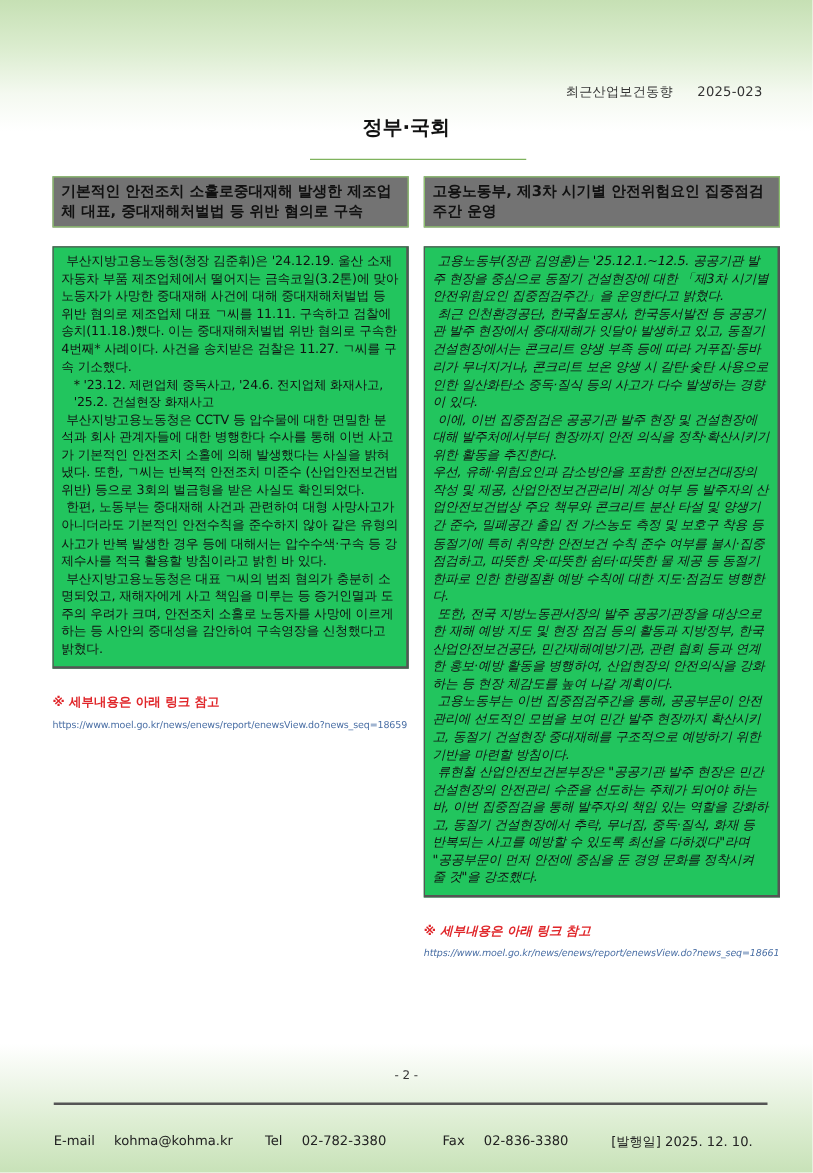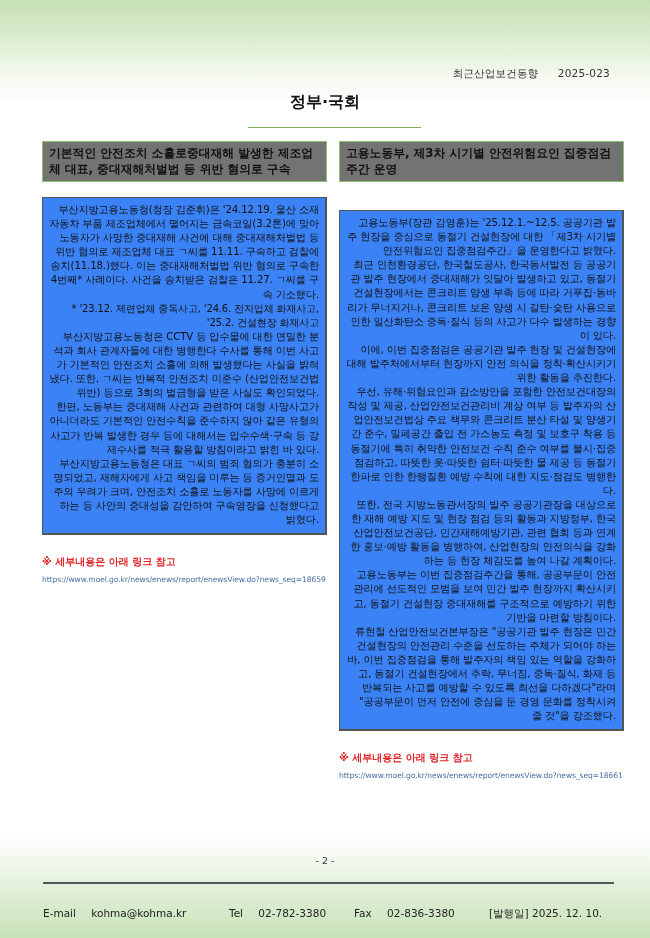--- a/index.html
+++ b/index.html
@@ -34,25 +34,24 @@
     border: 1.5px solid #8cc06c;
     background: #737373;
     padding: 3px 6px 4px 6px;
     font-size: 11.8px; font-weight: bold; line-height: 16px; color: #111;
   }
   .col-head.left { left: 42px; top: 141px; }
   .col-head.right { left: 339px; top: 141px; }
   .body-box {
     border: 1px solid #555;
     border-right-width: 2px; border-bottom-width: 2px;
-    background: #3b82f6;
+    background: #22c55e;
     padding: 5px 6px 6px 6px;
     font-size: 10.2px; line-height: 14.1px; color: #111;
     letter-spacing: -0.15px;
-    text-align: right;
   }
   .body-box p { text-indent: 4px; }
   .body-box p + p { }
   .body-box p.bullet { text-indent: 0; padding-left: 10px; font-size: 10px; }
   .note {
     margin-top: 20px; font-size: 10px; color: #e0262a; font-weight: bold;
   }
   .link {
     margin-top: 6px; font-size: 7.6px; color: #4a6fa5; letter-spacing: -0.1px;
     white-space: nowrap; text-decoration: none; display: block;
@@ -90,21 +89,21 @@
     <p class="bullet">* '23.12. 제련업체 중독사고, '24.6. 전지업체 화재사고, '25.2. 건설현장 화재사고</p>
     <p>부산지방고용노동청은 CCTV 등 압수물에 대한 면밀한 분석과 회사 관계자들에 대한 병행한다 수사를 통해 이번 사고가 기본적인 안전조치 소홀에 의해 발생했다는 사실을 밝혀냈다. 또한, ㄱ씨는 반복적 안전조치 미준수 (산업안전보건법 위반) 등으로 3회의 벌금형을 받은 사실도 확인되었다.</p>
     <p>한편, 노동부는 중대재해 사건과 관련하여 대형 사망사고가 아니더라도 기본적인 안전수칙을 준수하지 않아 같은 유형의 사고가 반복 발생한 경우 등에 대해서는 압수수색·구속 등 강제수사를 적극 활용할 방침이라고 밝힌 바 있다.</p>
     <p>부산지방고용노동청은 대표 ㄱ씨의 범죄 혐의가 충분히 소명되었고, 재해자에게 사고 책임을 미루는 등 증거인멸과 도주의 우려가 크며, 안전조치 소홀로 노동자를 사망에 이르게 하는 등 사안의 중대성을 감안하여 구속영장을 신청했다고 밝혔다.</p>
   </div>
   <div class="note">※ 세부내용은 아래 링크 참고</div>
   <a class="link">https://www.moel.go.kr/news/enews/report/enewsView.do?news_seq=18659</a>
 </div>
 
 <div class="headline-box col-head right">고용노동부, 제3차 시기별 안전위험요인 집중점검주간 운영</div>
-<div class="col right" style="top:210px;">
+<div class="col right" style="top:197px;font-style:italic;">
   <div class="body-box">
     <p>고용노동부(장관 김영훈)는 '25.12.1.~12.5. 공공기관 발주 현장을 중심으로 동절기 건설현장에 대한 「제3차 시기별 안전위험요인 집중점검주간」을 운영한다고 밝혔다.</p>
     <p>최근 인천환경공단, 한국철도공사, 한국동서발전 등 공공기관 발주 현장에서 중대재해가 잇달아 발생하고 있고, 동절기 건설현장에서는 콘크리트 양생 부족 등에 따라 거푸집·동바리가 무너지거나, 콘크리트 보온 양생 시 갈탄·숯탄 사용으로 인한 일산화탄소 중독·질식 등의 사고가 다수 발생하는 경향이 있다.</p>
     <p>이에, 이번 집중점검은 공공기관 발주 현장 및 건설현장에 대해 발주처에서부터 현장까지 안전 의식을 정착·확산시키기 위한 활동을 추진한다.</p>
     <p style="text-indent:0;">우선, 유해·위험요인과 감소방안을 포함한 안전보건대장의 작성 및 제공, 산업안전보건관리비 계상 여부 등 발주자의 산업안전보건법상 주요 책무와 콘크리트 분산 타설 및 양생기간 준수, 밀폐공간 출입 전 가스농도 측정 및 보호구 착용 등 동절기에 특히 취약한 안전보건 수칙 준수 여부를 불시·집중 점검하고, 따뜻한 옷·따뜻한 쉼터·따뜻한 물 제공 등 동절기 한파로 인한 한랭질환 예방 수칙에 대한 지도·점검도 병행한다.</p>
     <p>또한, 전국 지방노동관서장의 발주 공공기관장을 대상으로 한 재해 예방 지도 및 현장 점검 등의 활동과 지방정부, 한국산업안전보건공단, 민간재해예방기관, 관련 협회 등과 연계한 홍보·예방 활동을 병행하여, 산업현장의 안전의식을 강화하는 등 현장 체감도를 높여 나갈 계획이다.</p>
     <p>고용노동부는 이번 집중점검주간을 통해, 공공부문이 안전관리에 선도적인 모범을 보여 민간 발주 현장까지 확산시키고, 동절기 건설현장 중대재해를 구조적으로 예방하기 위한 기반을 마련할 방침이다.</p>
     <p>류현철 산업안전보건본부장은 "공공기관 발주 현장은 민간 건설현장의 안전관리 수준을 선도하는 주체가 되어야 하는바, 이번 집중점검을 통해 발주자의 책임 있는 역할을 강화하고, 동절기 건설현장에서 추락, 무너짐, 중독·질식, 화재 등 반복되는 사고를 예방할 수 있도록 최선을 다하겠다"라며 "공공부문이 먼저 안전에 중심을 둔 경영 문화를 정착시켜 줄 것"을 강조했다.</p>
   </div>
   <div class="note">※ 세부내용은 아래 링크 참고</div>
@@ -112,21 +111,21 @@
 </div>
 
 <div class="page-num">- 2 -</div>
 <div class="footer-rule"></div>
 
 <div class="footer">
   <div class="f" style="left:0;">
     <span class="lbl">E-mail</span>
     <span>kohma@kohma.kr</span>
   </div>
-  <div class="f" style="left:186px;">
+  <div class="f" style="left:169px;">
     <span class="lbl">Tel</span>
     <span>02-782-3380</span>
   </div>
   <div class="f" style="left:311px;">
     <span class="lbl">Fax</span>
     <span>02-836-3380</span>
   </div>
   <div class="f" style="left:446px;">
     <span>[발행일]</span>
     <span>2025. 12. 10.</span>

